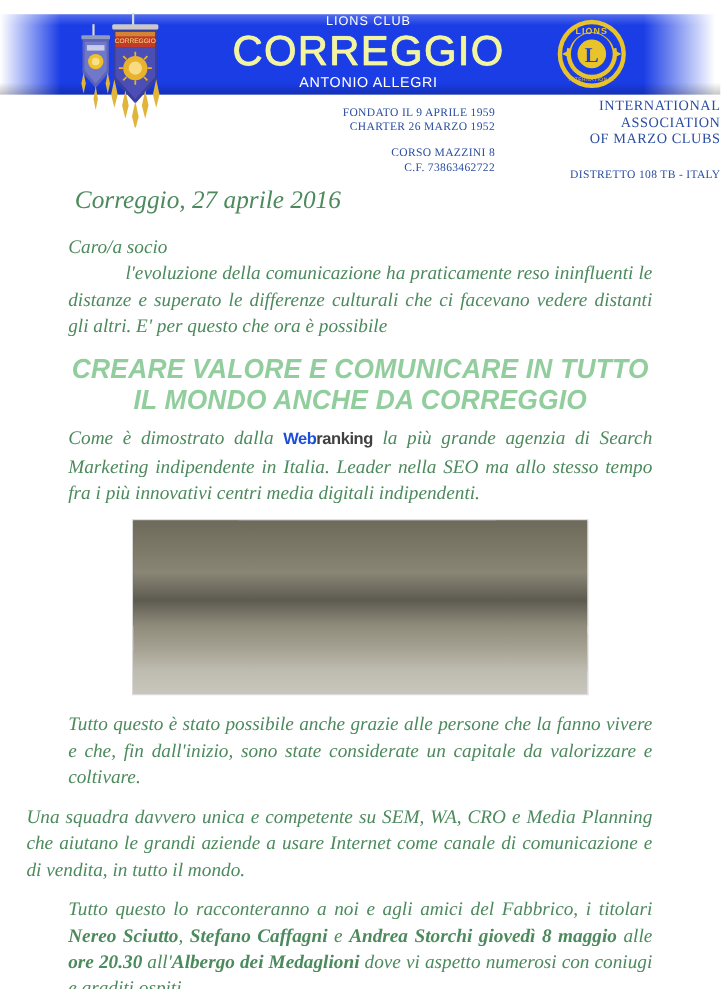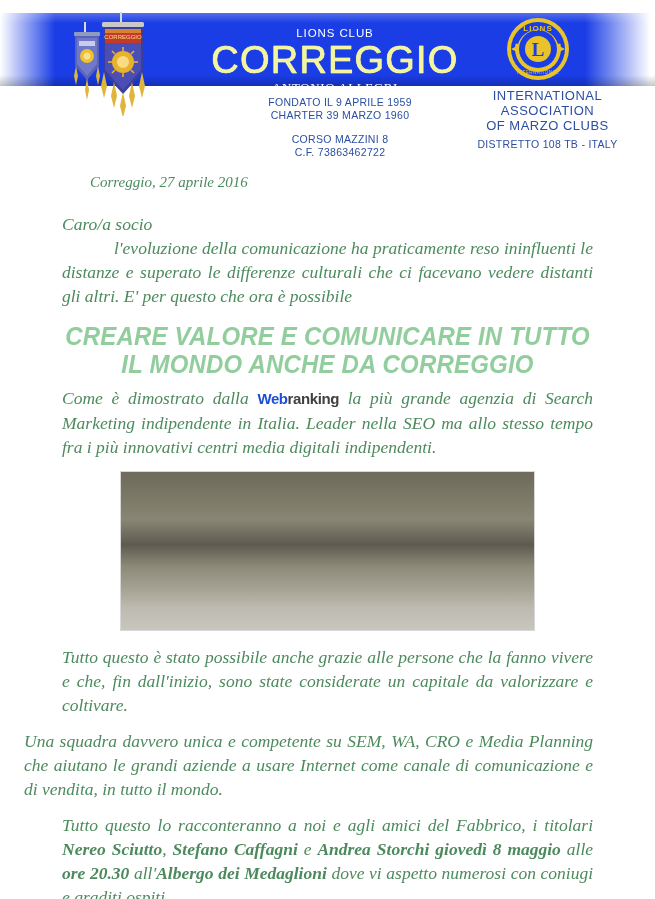--- a/index.html
+++ b/index.html
@@ -38,21 +38,21 @@
     left: 0; top: 0; right: 0; bottom: 0;
     background: linear-gradient(to bottom,
         rgba(255,255,255,0.25) 0%,
         rgba(255,255,255,0.0) 14%,
         rgba(0,0,0,0.0) 85%,
         rgba(0,0,0,0.22) 100%);
   }
   .band-text {
     position: absolute;
     left: 185px;
-    top: 27px;
+    top: 14px;
     width: 300px;
     text-align: center;
     z-index: 6;
   }
   .lions-club-line {
     font-family: "Liberation Sans", sans-serif;
     color: #ffffff;
     font-size: 11.5px;
     letter-spacing: 0.9px;
     font-weight: 500;
@@ -62,21 +62,21 @@
     font-family: "Liberation Sans", sans-serif;
     font-size: 38px;
     line-height: 40px;
     font-weight: 400;
     letter-spacing: 1.2px;
     color: #f2f59b;
     -webkit-text-stroke: 0.6px #f7f9a8;
     text-shadow: 0 0 1px rgba(255,255,180,0.9);
   }
   .antonio-line {
-    font-family: Liberation Serif, serif;
+    font-family: Liberation Sans, sans-serif;
     color: #ffffff;
     font-size: 13px;
     letter-spacing: 0.6px;
     line-height: 15px;
     font-weight: 500;
   }
 
   
   .pennants {
     position: absolute;
@@ -93,23 +93,23 @@
     left: 505px;
     top: 16px;
     width: 66px;
     height: 66px;
     z-index: 8;
   }
 
   
   .hdr-col {
     position: absolute;
-    font-family: Liberation Sans, sans-serif;
+    font-family: Liberation Serif, serif;
     color: #2b4ea2;
-    text-align: center;
+    text-align: right;
     line-height: 14px;
   }
   .hdr-left {
     left: 28px;
     top: 108px;
     width: 200px;
   }
   .hdr-left .l1 { font-size: 11px; letter-spacing: 0.4px; }
   .hdr-left .l2 { font-size: 16px; letter-spacing: 0.4px; line-height: 19px; }
   .hdr-left .l3 { font-size: 11px; letter-spacing: 0.4px; }
@@ -128,44 +128,44 @@
     left: 440px;
     top: 88px;
     width: 215px;
     font-size: 13px;
     letter-spacing: 0.5px;
     line-height: 15px;
   }
   .hdr-right .distretto {
     font-size: 10.5px;
     letter-spacing: 0.3px;
-    margin-top: 4px;
+    margin-top: 19px;
   }
 
   
   .letter {
     position: absolute;
     left: 0;
     top: 160px;
     width: 655px;
   }
   .body-text {
     color: #4c8a5d;
     font-family: "Liberation Serif", serif;
     font-style: italic;
     font-size: 17.5px;
     line-height: 24px;
     margin: 0 62px 0 62px;
     text-align: justify;
   }
   .date-line {
-    margin: 10px 62px 0 90px;
+    margin: 10px 62px 0 68px;
     color: #4c8a5d;
     font-style: italic;
-    font-size: 15px;
+    font-size: 23px;
     line-height: 24px;
   }
   .salutation {
     margin: 18px 62px 0 62px;
     color: #4c8a5d;
     font-style: italic;
     font-size: 17.5px;
     line-height: 24px;
   }
   .para-indent { text-indent: 52px; }
@@ -296,21 +296,21 @@
       <g fill="#e8c32a">
         <path d="M6 33 l6 -3 -1 3 1 3z"></path>
         <path d="M60 33 l-6 -3 1 3 -1 3z"></path>
       </g>
     </svg>
   </div>
 
 
   <div class="hdr-col hdr-mid">
     <div>FONDATO IL 9 APRILE 1959</div>
-    <div>CHARTER 39 MARZO 1960</div>
+    <div>CHARTER 26 MARZO 1952</div>
     <div class="gap"></div>
     <div>CORSO MAZZINI 8</div>
     <div>C.F. 73863462722</div>
   </div>
 
   <div class="hdr-col hdr-right">
     <div>INTERNATIONAL</div>
     <div>ASSOCIATION</div>
     <div>OF MARZO CLUBS</div>
     <div class="distretto">DISTRETTO 108 TB - ITALY</div>

